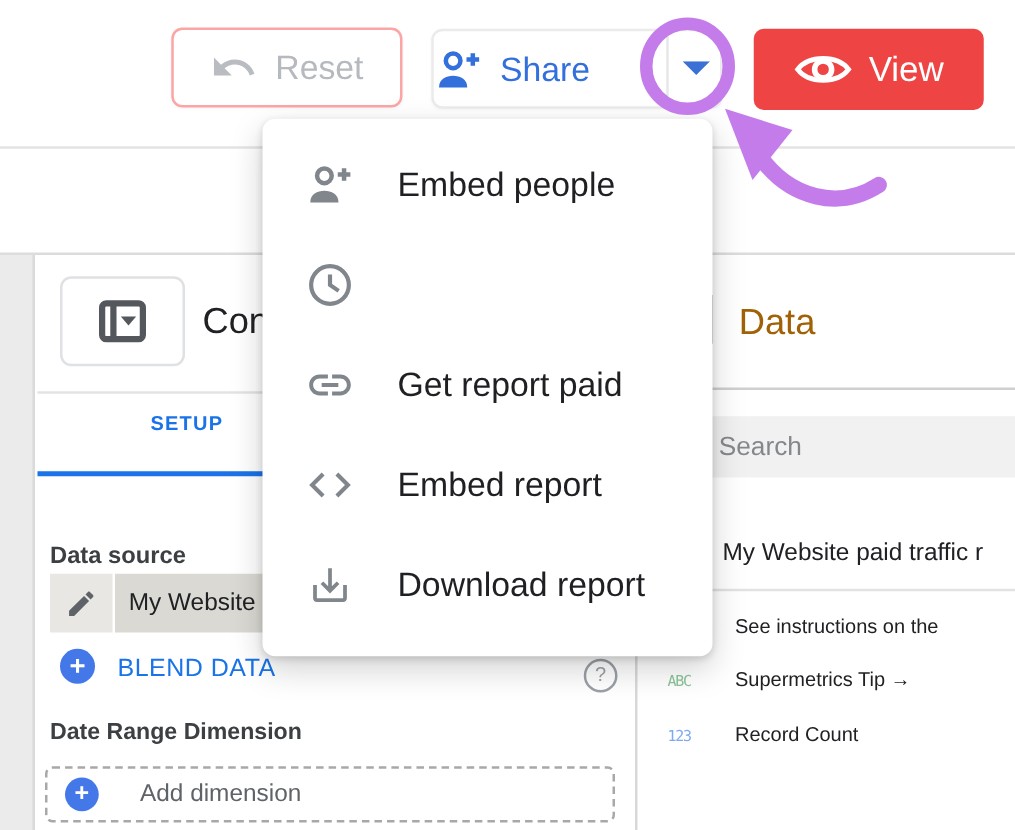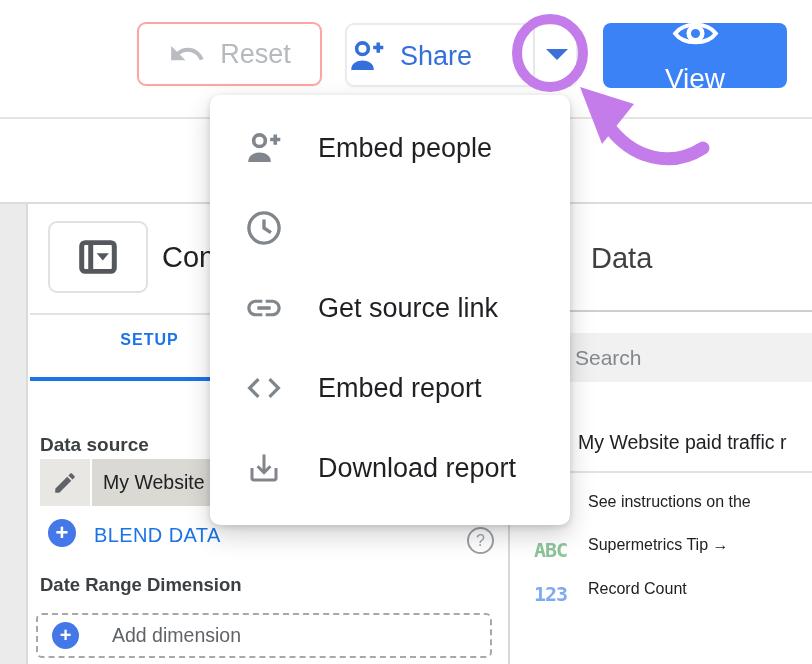--- a/index.html
+++ b/index.html
@@ -27,22 +27,22 @@
   }
   .share-main { position:absolute; left:0; top:0; width:186px; height:62px;
     display:flex; align-items:center; justify-content:flex-start; gap:13px; }
   .share-main .lbl { font-size:27px; color:#3370dc; }
   .share-divider { position:absolute; left:186px; top:0; width:2px; height:60px; background:#e7e7e7; }
   .share-caret { position:absolute; left:188px; top:0; width:43px; height:60px;
     display:flex; align-items:center; justify-content:center; }
 
   .btn-view {
     left:603px; top:23px; width:184px; height:65px;
-    background:#3b82f6; border-radius:8px;
-    display:flex; align-items:center; justify-content:center; gap:13px;flex-direction:column;
+    background:#ef4444; border-radius:8px;
+    display:flex; align-items:center; justify-content:center; gap:13px;
   }
   .btn-view .lbl { font-size:28px; color:#ffffff; }
 
   .hline { background:#e4e4e4; height:2px; left:0; width:812px; }
 
   
   .canvas-strip { left:0; top:204px; width:28px; height:460px;
     background:#ebebeb; border-right:2px solid #dadada; }
 
   
@@ -78,31 +78,31 @@
     border-radius:50%; color:#9aa0a6; font-size:16px; display:flex; align-items:center; justify-content:center; }
 
   .add-dim-box { left:36px; top:613px; width:456px; height:45px;
     border:2px dashed #a8a8a8; border-radius:6px; background:#fff; }
   .add-dim-plus { left:14px; top:7px; width:27px; height:27px; font-size:20px; }
   .add-dim-lbl { left:74px; top:0; line-height:41px; font-size:19.5px; color:#5f6368; white-space:nowrap; }
 
   
   .panel-vdiv { left:508px; top:204px; width:2px; height:460px; background:#d8d8d8; }
   .data-title-bar { left:567px; top:236px; width:3px; height:39px; background:#3c4043; }
-  .panel-title-right { left:591px; top:242px; font-size:29px; color:#404040; }
+  .panel-title-right { left:591px; top:242px; font-size:29px; color:#a16207; }
   .header-div-right { left:510px; top:310px; width:302px; height:2px; background:#cfcfcf; }
   .search-box { left:510px; top:333px; width:302px; height:49px; background:#f1f1f2; }
   .search-input { position:absolute; left:65px; top:0; width:230px; height:49px; border:none; outline:none;
     background:transparent; font-family:"Liberation Sans", sans-serif; font-size:21px; color:#3c4043; }
   .search-input::placeholder { color:#84888d; opacity:1; }
   .source-name-row { left:578px; top:431px; font-size:19.5px; color:#202124; white-space:nowrap; }
   .fieldlist-div { left:510px; top:471px; width:302px; height:2px; background:#e2e2e2; }
   .field-row { left:508px; width:304px; height:30px; }
   .field-icon { position:absolute; left:26px; top:2px; font-family:"DejaVu Sans Mono", monospace;
-    font-weight:bold; font-size:20px; letter-spacing:-1px; }
+    font-weight:normal; font-size:12px; letter-spacing:-1px; }
   .field-icon.abc { color:#8cc59a; }
   .field-icon.num { color:#7fa9f2; }
   .field-lbl { position:absolute; left:80px; top:0; font-size:16px; color:#202124; white-space:nowrap; }
 
   
   .menu {
     left:210px; top:95px; width:360px; height:430px; background:#ffffff;
     border-radius:10px; z-index:50;
     box-shadow:0 2px 6px rgba(0,0,0,0.14), 0 10px 26px rgba(0,0,0,0.18);
     padding-top:13px; display:flex; flex-direction:column;
@@ -240,21 +240,21 @@
       </svg>
     </span>
   </div>
 
   <div class="menu-item">
     <span class="ico">
       <svg width="40" height="40" viewBox="0 0 24 24">
           <path fill="#80868b" d="M3.9 12c0-1.71 1.39-3.1 3.1-3.1h4V7H7c-2.76 0-5 2.24-5 5s2.24 5 5 5h4v-1.9H7c-1.71 0-3.1-1.39-3.1-3.1zM8 13h8v-2H8v2zm9-6h-4v1.9h4c1.71 0 3.1 1.39 3.1 3.1s-1.39 3.1-3.1 3.1h-4V17h4c2.76 0 5-2.24 5-5s-2.24-5-5-5z"></path>
         </svg>
     </span>
-    <span class="lbl">Get source link</span>
+    <span class="lbl">Get report paid</span>
   </div>
 
   <div class="menu-item">
     <span class="ico">
       <svg width="40" height="40" viewBox="0 0 24 24">
           <path fill="#80868b" d="M9.4 16.6 4.8 12l4.6-4.6L8 6l-6 6 6 6 1.4-1.4zm5.2 0 4.6-4.6-4.6-4.6L16 6l6 6-6 6-1.4-1.4z"></path>
         </svg>
     </span>
     <span class="lbl">Embed report</span>
   </div>

